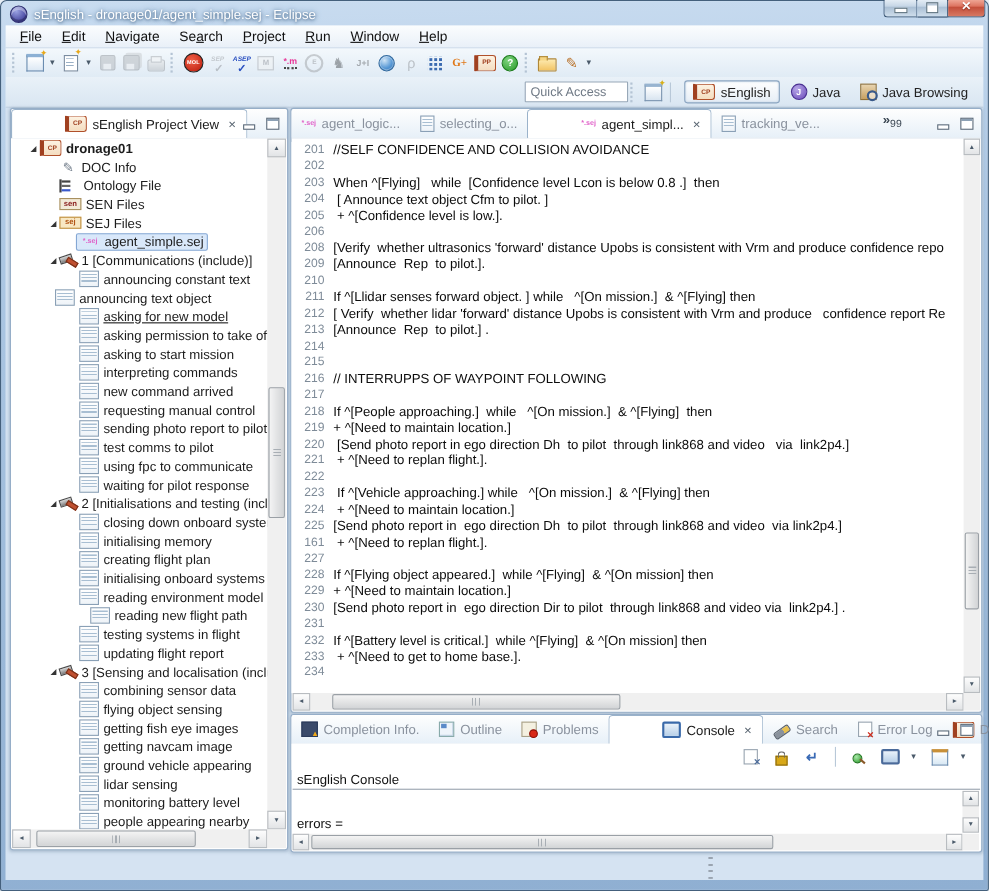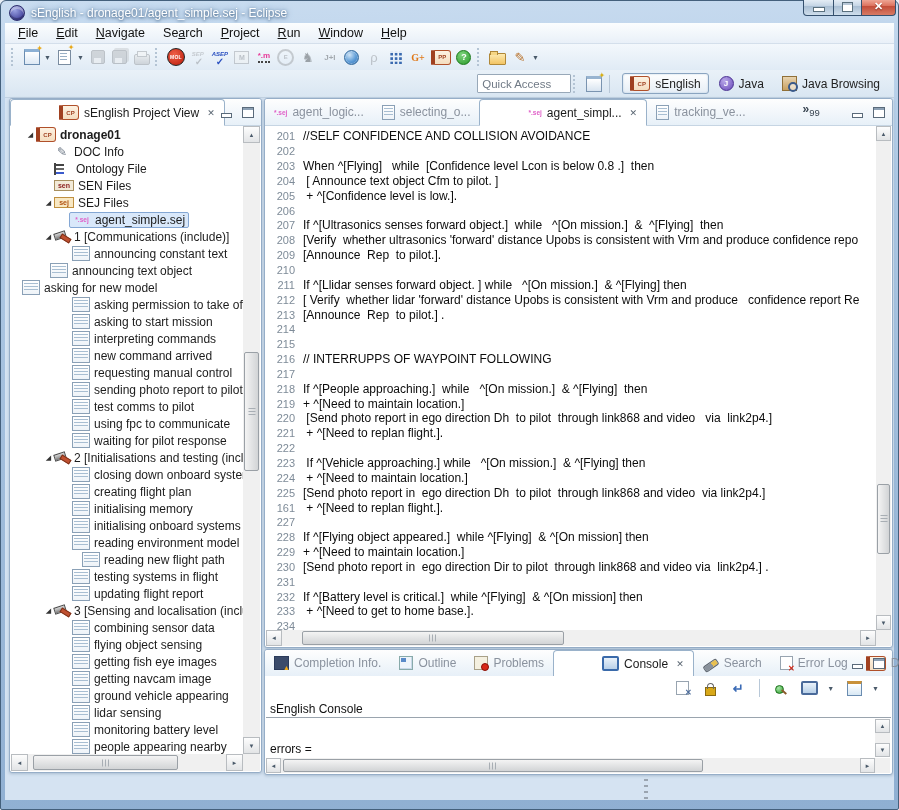--- a/index.html
+++ b/index.html
@@ -359,21 +359,21 @@
         <div class="trow" style="padding-left:50px;">
           <span class="arrow"></span>
           <span class="si i-doc"></span>
           <span style="">announcing constant text</span>
         </div>
         <div class="trow" style="padding-left:28px;">
           <span class="arrow"></span>
           <span class="si i-doc"></span>
           <span style="">announcing text object</span>
         </div>
-        <div class="trow" style="">
+        <div class="trow" style="padding-left:50px;text-decoration:underline;">
           <span class="arrow"></span>
           <span class="si i-doc"></span>
           <span style="">asking for new model</span>
         </div>
         <div class="trow" style="padding-left:50px;">
           <span class="arrow"></span>
           <span class="si i-doc"></span>
           <span style="">asking permission to take off</span>
         </div>
         <div class="trow" style="padding-left:50px;">
@@ -425,26 +425,26 @@
           <span style="">2 [Initialisations and testing (include</span>
         </div>
         <div class="trow" style="padding-left:50px;">
           <span class="arrow"></span>
           <span class="si i-doc"></span>
           <span style="">closing down onboard systems</span>
         </div>
         <div class="trow" style="padding-left:50px;">
           <span class="arrow"></span>
           <span class="si i-doc"></span>
+          <span style="">initialising memory</span>
+        </div>
+        <div class="trow" style="padding-left:50px;">
+          <span class="arrow"></span>
+          <span class="si i-doc"></span>
           <span style="">creating flight plan</span>
-        </div>
-        <div class="trow" style="padding-left:50px;">
-          <span class="arrow"></span>
-          <span class="si i-doc"></span>
-          <span style="">initialising memory</span>
         </div>
         <div class="trow" style="padding-left:50px;">
           <span class="arrow"></span>
           <span class="si i-doc"></span>
           <span style="">initialising onboard systems</span>
         </div>
         <div class="trow" style="padding-left:50px;">
           <span class="arrow"></span>
           <span class="si i-doc"></span>
           <span style="">reading environment model</span>
@@ -581,24 +581,20 @@
         </div>
         <div class="cl">
           <span class="ln">205</span>
           <span class="ct"> + ^[Confidence level is low.].</span>
         </div>
         <div class="cl">
           <span class="ln">206</span>
           <span class="ct"></span>
         </div>
         <div class="cl">
-          <span class="ln">207</span>
-          <span class="ct">If ^[Ultrasonics senses forward object.]  while   ^[On mission.]  &amp;  ^[Flying]  then</span>
-        </div>
-        <div class="cl">
           <span class="ln">208</span>
           <span class="ct">[Verify  whether ultrasonics 'forward' distance Upobs is consistent with Vrm and produce confidence repo</span>
         </div>
         <div class="cl">
           <span class="ln">209</span>
           <span class="ct">[Announce  Rep  to pilot.].</span>
         </div>
         <div class="cl">
           <span class="ln">210</span>
           <span class="ct"></span>

